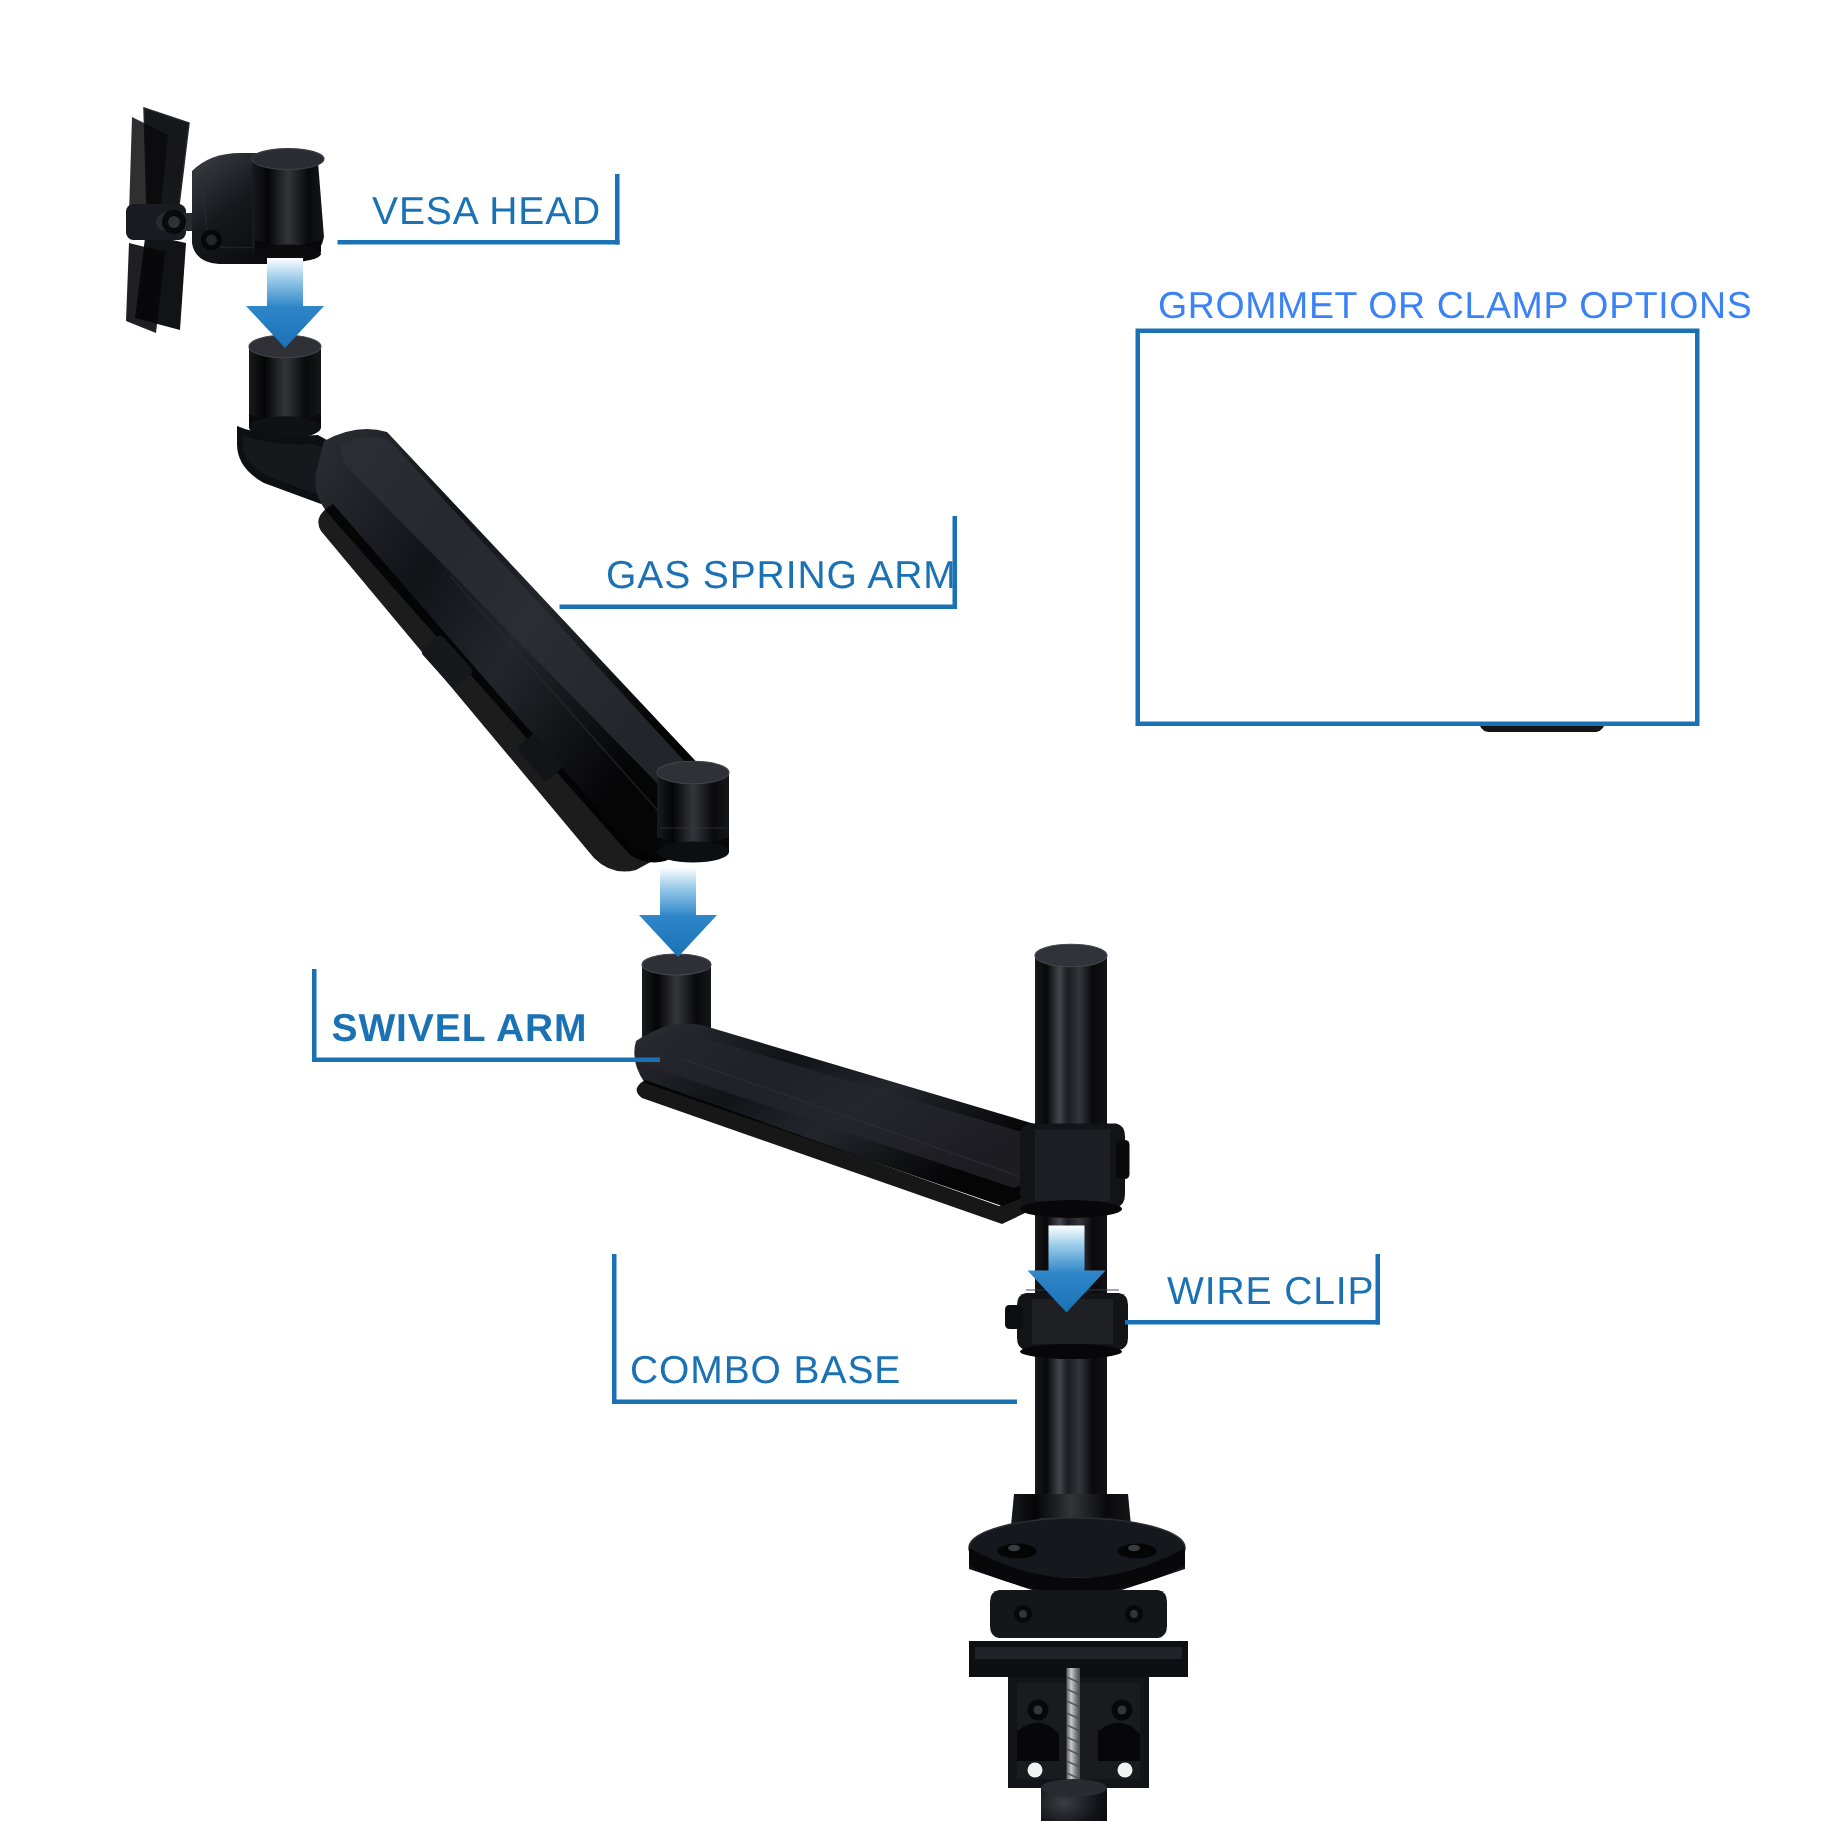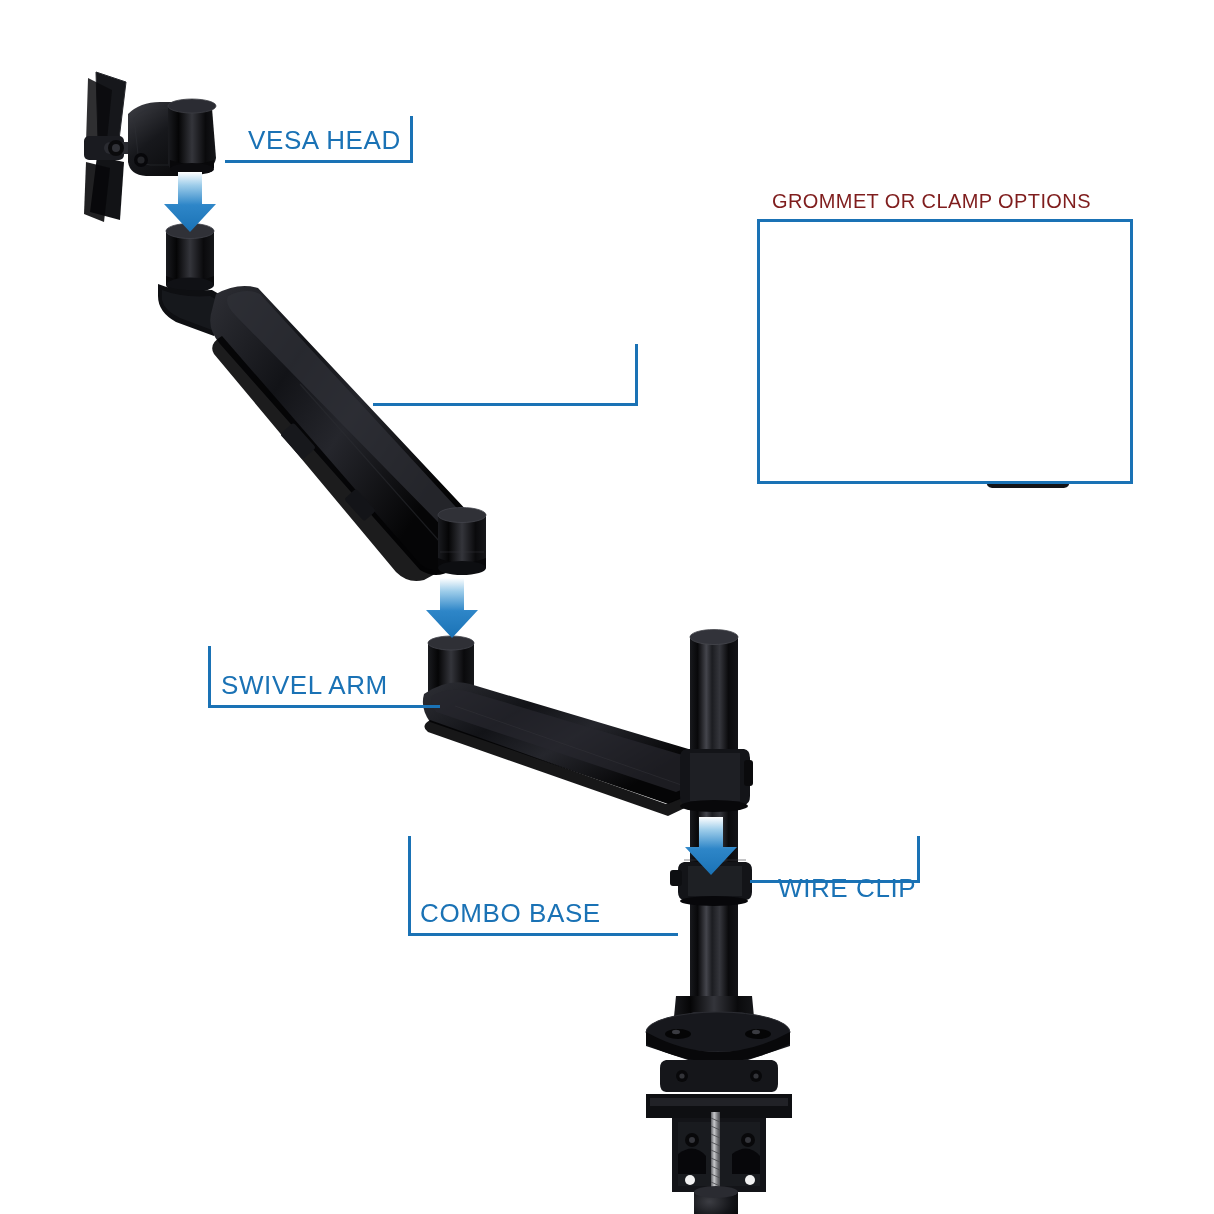--- a/index.html
+++ b/index.html
@@ -5,21 +5,21 @@
 <style>
   html,body{margin:0;padding:0;background:#ffffff;}
   body{width:1214px;height:1214px;font-family:"Liberation Sans",sans-serif;-webkit-font-smoothing:antialiased;}
   #stage{position:relative;width:1214px;height:1214px;overflow:hidden;background:#fff;margin-top:44px;}
 
   .lbl{position:absolute;color:#1a72b5;font-size:26px;letter-spacing:.6px;
        font-family:"Liberation Sans",sans-serif;white-space:pre;line-height:32px;}
   .rule-h{position:absolute;background:#1a72b5;height:3px;}
   .rule-v{position:absolute;background:#1a72b5;width:3px;}
 
-  .boxtitle{position:absolute;color:#7f1d1d;font-size:20px;letter-spacing:.4px;white-space:pre;}
+  .boxtitle{position:absolute;color:#3b82f6;font-size:25px;letter-spacing:.4px;white-space:pre;}
   .optbox{position:absolute;border:3px solid #1a72b5;background:#fff;box-sizing:border-box;}
 
   svg.art{position:absolute;left:0;top:0;width:1214px;height:1214px;overflow:visible;pointer-events:none;}
 </style>
 </head>
 <body>
 
 <div id="stage">
 
   <svg class="art" viewBox="0 0 1214 1214">
@@ -345,31 +345,32 @@
       <g>
         <path d="M699 773 L723 773 L723 803 L737 803 L711 831 L685 803 L699 803 Z" fill="url(#gArrow)"></path>
       </g>
     </g>
   </svg>
 
   <div class="lbl" style="left:248px;top:80px;">VESA HEAD</div>
   <div class="rule-h" style="left:225px;top:116px;width:188px;"></div>
   <div class="rule-v" style="left:410px;top:72px;height:47px;"></div>
 
+  <div class="lbl" style="left:404px;top:323px;">GAS SPRING ARM</div>
   <div class="rule-h" style="left:373px;top:359px;width:265px;"></div>
   <div class="rule-v" style="left:635px;top:300px;height:62px;"></div>
 
-  <div class="lbl" style="left:221px;top:625px;">SWIVEL ARM</div>
+  <div class="lbl" style="left:221px;top:625px;font-weight:bold;">SWIVEL ARM</div>
   <div class="rule-h" style="left:208px;top:661px;width:232px;"></div>
   <div class="rule-v" style="left:208px;top:602px;height:62px;"></div>
 
   <div class="lbl" style="left:420px;top:853px;text-align:center;">COMBO BASE</div>
   <div class="rule-h" style="left:408px;top:889px;width:270px;"></div>
   <div class="rule-v" style="left:408px;top:792px;height:100px;"></div>
 
-  <div class="lbl" style="left:778px;top:828px;">WIRE CLIP</div>
+  <div class="lbl" style="left:778px;top:800px;">WIRE CLIP</div>
   <div class="rule-h" style="left:750px;top:836px;width:170px;"></div>
   <div class="rule-v" style="left:917px;top:792px;height:47px;"></div>
 
   <div class="boxtitle" style="left:772px;top:146px;">GROMMET OR CLAMP OPTIONS</div>
   <div class="optbox" style="left:757px;top:175px;width:376px;height:265px;"></div>
 
 </div>
 
 </body></html>

